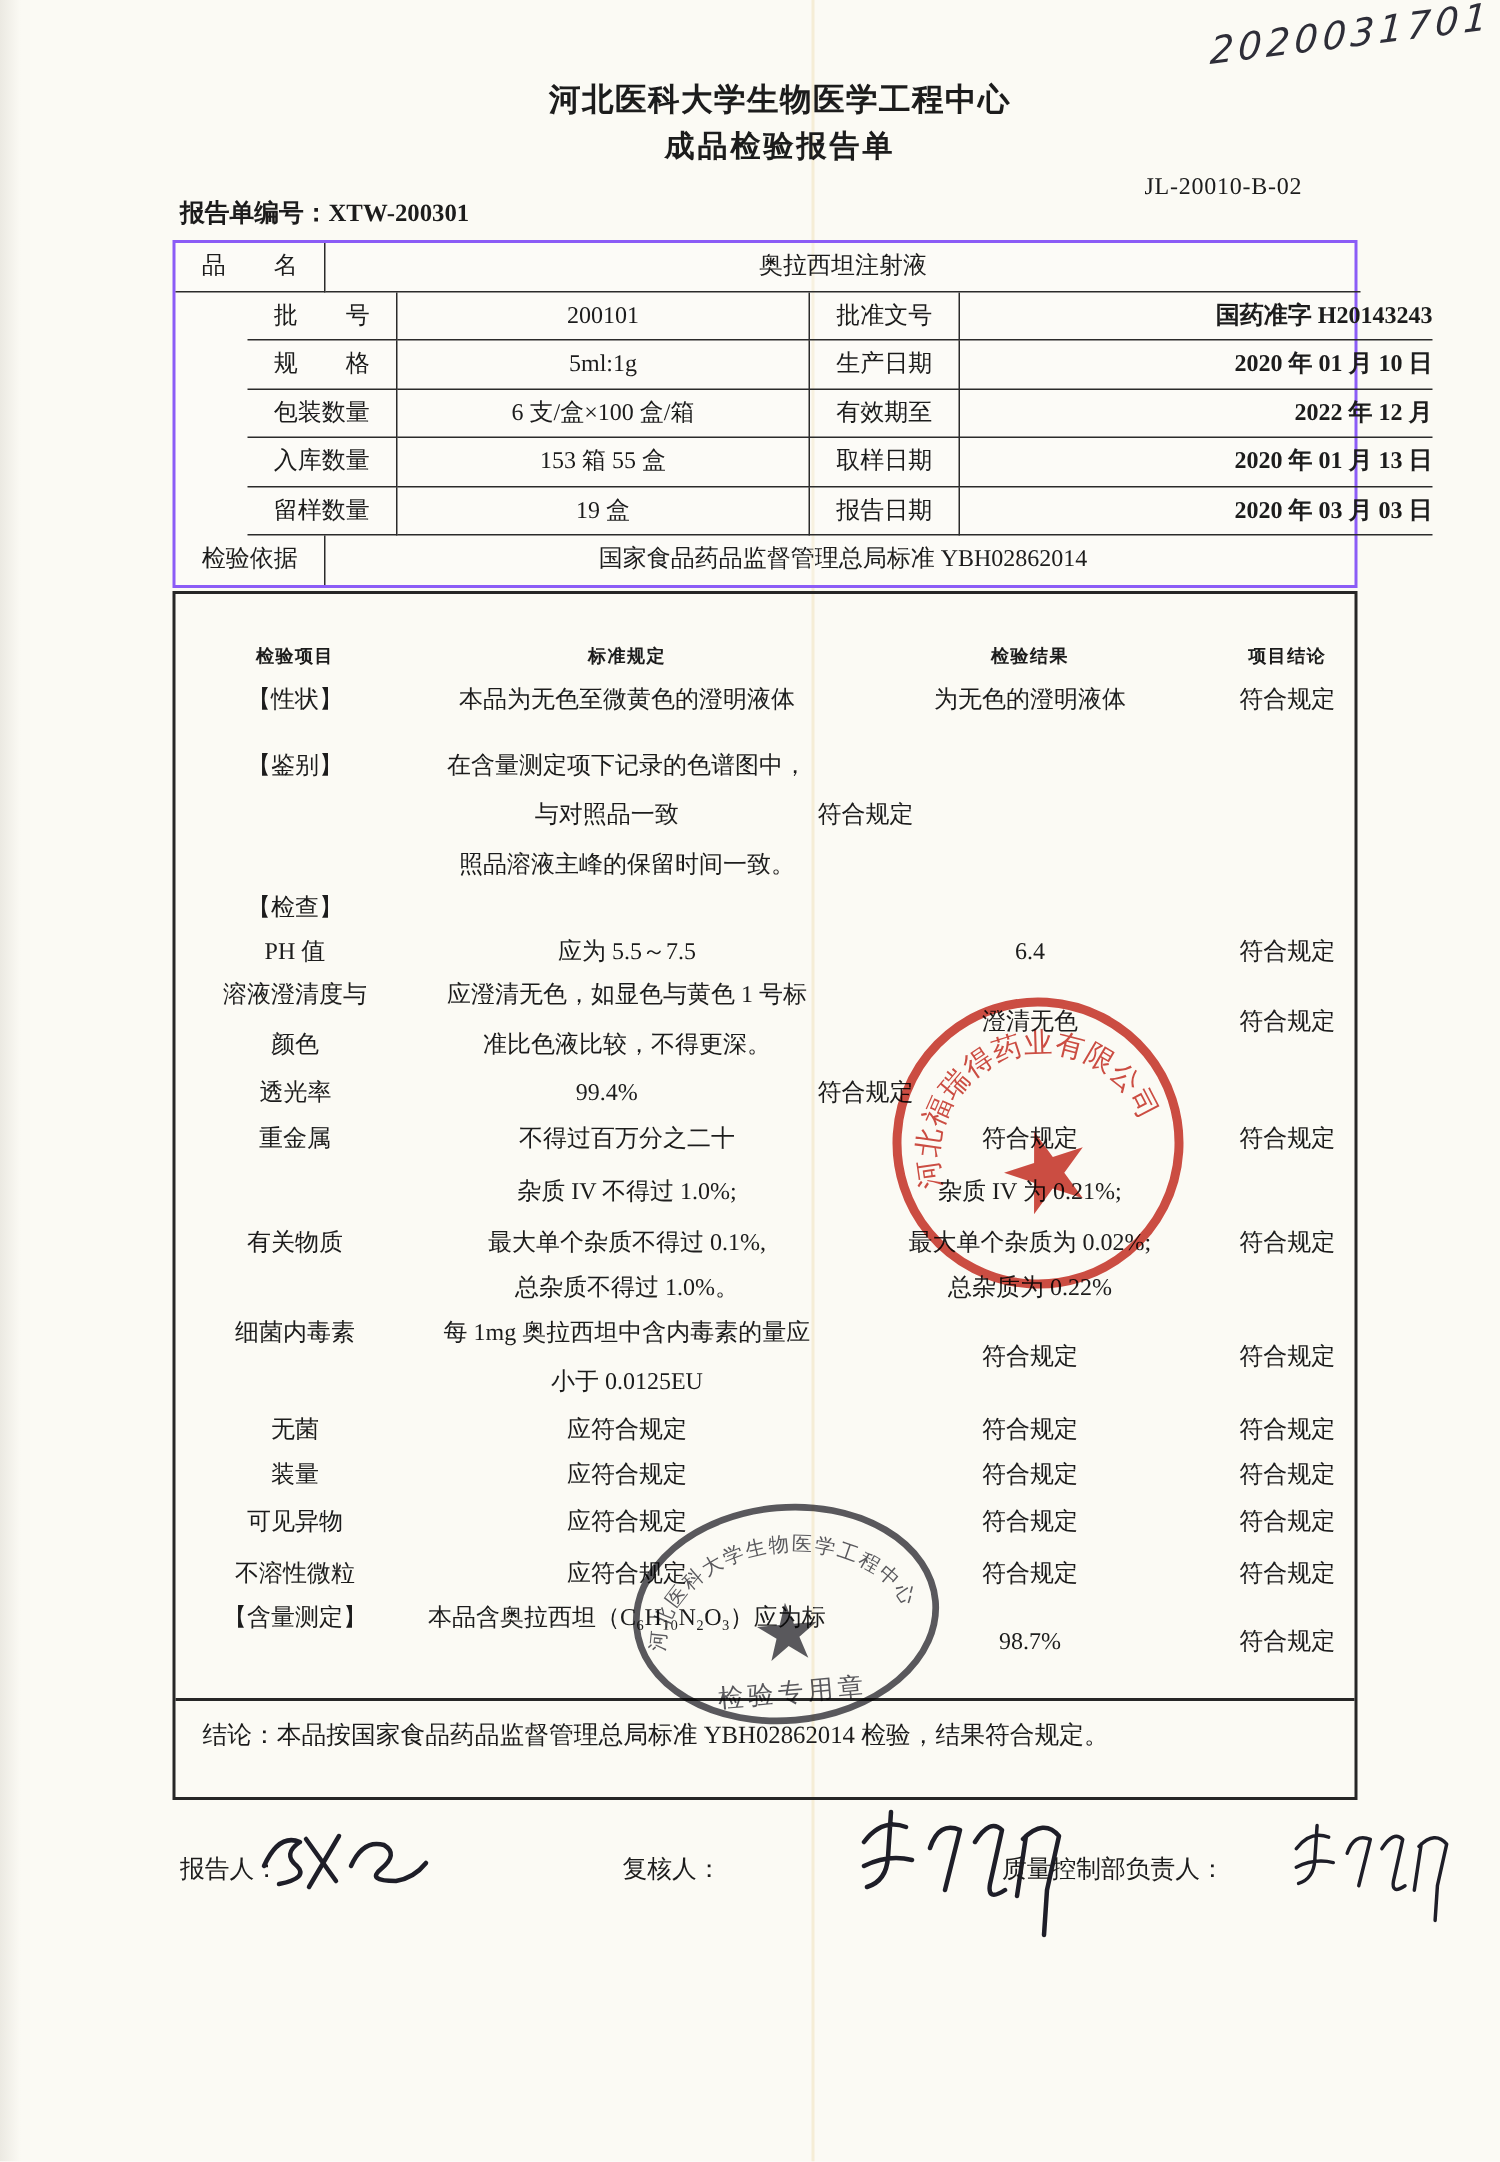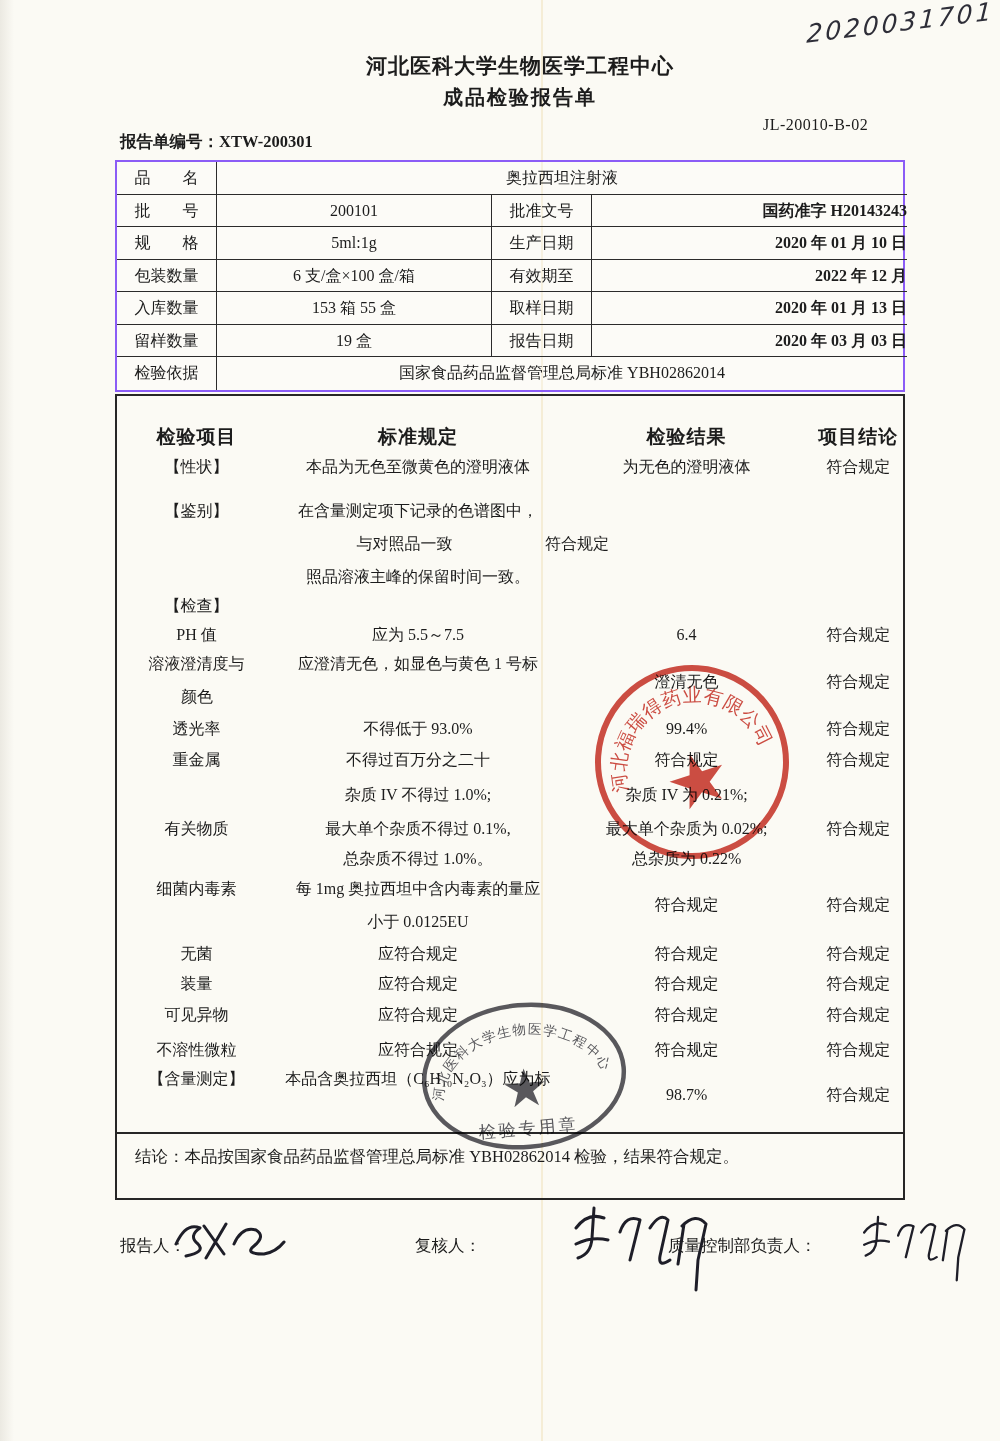--- a/index.html
+++ b/index.html
@@ -21,39 +21,39 @@
   .title{position:absolute;left:0;top:52px;width:1040px;text-align:center;
     font-size:21px;font-weight:bold;letter-spacing:1px;}
   .subtitle{position:absolute;left:0;top:84px;width:1040px;text-align:center;
     font-size:20px;font-weight:bold;letter-spacing:2px;}
   .form-code{position:absolute;left:763px;top:116px;font-size:16px;letter-spacing:.5px;}
   .report-no{position:absolute;left:120px;top:131px;font-size:16.5px;font-weight:bold;}
 
   
   .info-table{position:absolute;left:115px;top:160px;width:790px;
     border:2px solid #8b5cf6;box-sizing:border-box;background:rgba(255,255,255,.25);}
-  .g{display:grid;grid-template-columns:100px 275px 100px 315px;}
+  .g{display:grid;grid-template-columns:100px 275px 100px 315px;padding-left:48px;}
   .g2{display:grid;grid-template-columns:100px 690px;}
   .cell{height:32.5px;line-height:32.5px;text-align:center;font-size:16px;
     border-bottom:1.5px solid #2b2b2b;border-right:1.5px solid #2b2b2b;
     box-sizing:border-box;white-space:nowrap;overflow:visible;}
   .cell.last{border-right:none;}
   .row-last .cell{border-bottom:none;}
   .bold{font-weight:bold;text-align:right;}
 
   
   .insp-box{position:absolute;left:115px;top:394px;width:790px;height:806px;
     border:2px solid #262626;box-sizing:border-box;}
   .iline{position:absolute;left:0;width:100%;height:22px;display:flex;font-size:16px;}
   .iline span{display:block;text-align:center;line-height:22px;white-space:nowrap;}
   .c1{width:160px;}
   .c2{width:285px;}
   .c3{width:255px;}
   .c4{width:90px;}
-  .hdr span{font-weight:bold;font-size:19px;letter-spacing:1px;text-align:center;}
+  .hdr span{font-weight:bold;font-size:12px;letter-spacing:1px;text-align:center;}
   .divider{position:absolute;left:0;top:736px;width:100%;border-top:2px solid #262626;}
   .conclusion{position:absolute;left:18px;top:748px;width:760px;font-size:16.5px;
     line-height:26px;}
 
   
   .sig-label{position:absolute;font-size:16.5px;}
   .sig{position:absolute;}
   .sig path{stroke:#1e1e28;stroke-width:3;fill:none;stroke-linecap:round;stroke-linejoin:round;}
 
   
@@ -162,26 +162,26 @@
     <span class="c4"></span>
   </div>
   <div class="iline" style="top:275px">
     <span class="c1"></span>
     <span class="c2"></span>
     <span class="c3">澄清无色</span>
     <span class="c4">符合规定</span>
   </div>
   <div class="iline" style="top:290px">
     <span class="c1">颜色</span>
+    <span class="c2">准比色液比较，不得更深。</span>
     <span class="c3"></span>
     <span class="c4"></span>
   </div>
   <div class="iline" style="top:322px">
     <span class="c1">透光率</span>
-    <span class="c2">不得低于 93.0%</span>
     <span class="c3">99.4%</span>
     <span class="c4">符合规定</span>
   </div>
   <div class="iline" style="top:353px">
     <span class="c1">重金属</span>
     <span class="c2">不得过百万分之二十</span>
     <span class="c3">符合规定</span>
     <span class="c4">符合规定</span>
   </div>
   <div class="iline" style="top:388px">

